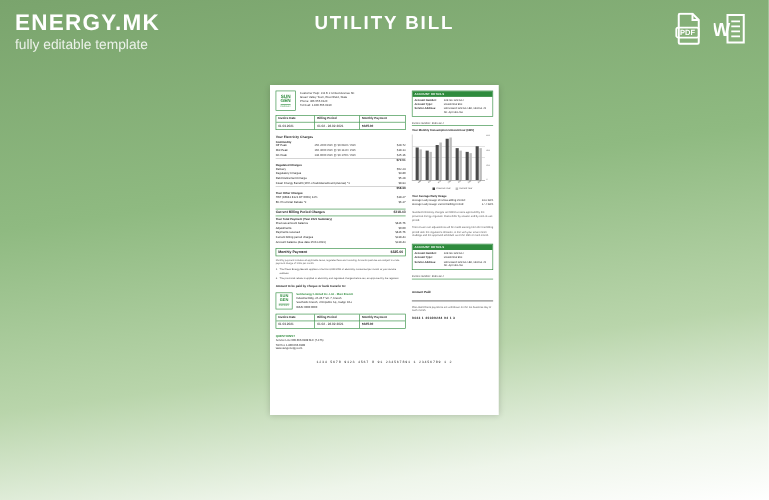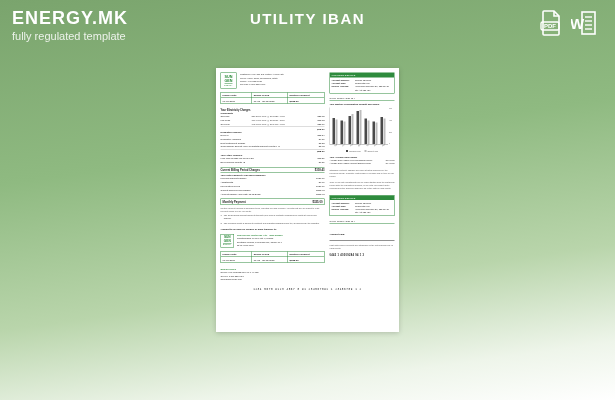--- a/index.html
+++ b/index.html
@@ -81,22 +81,22 @@
   .amount-paid { margin-top:8px; }
   .amount-paid .apl { font-weight:bold; font-size:4.8px; }
   .ap-line { border-bottom:0.9px solid #222; height:9px; }
   .ref { font-weight:bold; font-size:5.2px; letter-spacing:0.6px; margin-top:6px; }
   .micr { text-align:center; font-family:"Liberation Mono", monospace; font-size:5.4px; letter-spacing:1.2px; margin-top:14px; color:#222; }
 </style>
 </head>
 <body>
 
 <div class="brand">ENERGY.MK</div>
-<div class="tagline">fully regulated template</div>
-<div class="page-title">UTILITY IBAN</div>
+<div class="tagline">fully editable template</div>
+<div class="page-title">UTILITY BILL</div>
 
 <div class="dl-icons">
   <span title="PDF">
     <svg width="22" height="26" viewBox="0 0 22 26">
       <path d="M4 1 h10 l5 5 v18 a1 1 0 0 1 -1 1 H4 a1 1 0 0 1 -1 -1 V2 a1 1 0 0 1 1 -1 z" fill="none" stroke="#ffffff" stroke-width="1.6"></path>
       <path d="M14 1 v5 h5" fill="none" stroke="#ffffff" stroke-width="1.6"></path>
       <rect x="1" y="12" width="18" height="8" rx="1.5" fill="none" stroke="#ffffff" stroke-width="1.4"></rect>
       <text x="10" y="18.4" text-anchor="middle" font-family="Liberation Sans, sans-serif" font-size="6" font-weight="bold" fill="#ffffff">PDF</text>
     </svg>
   </span>

